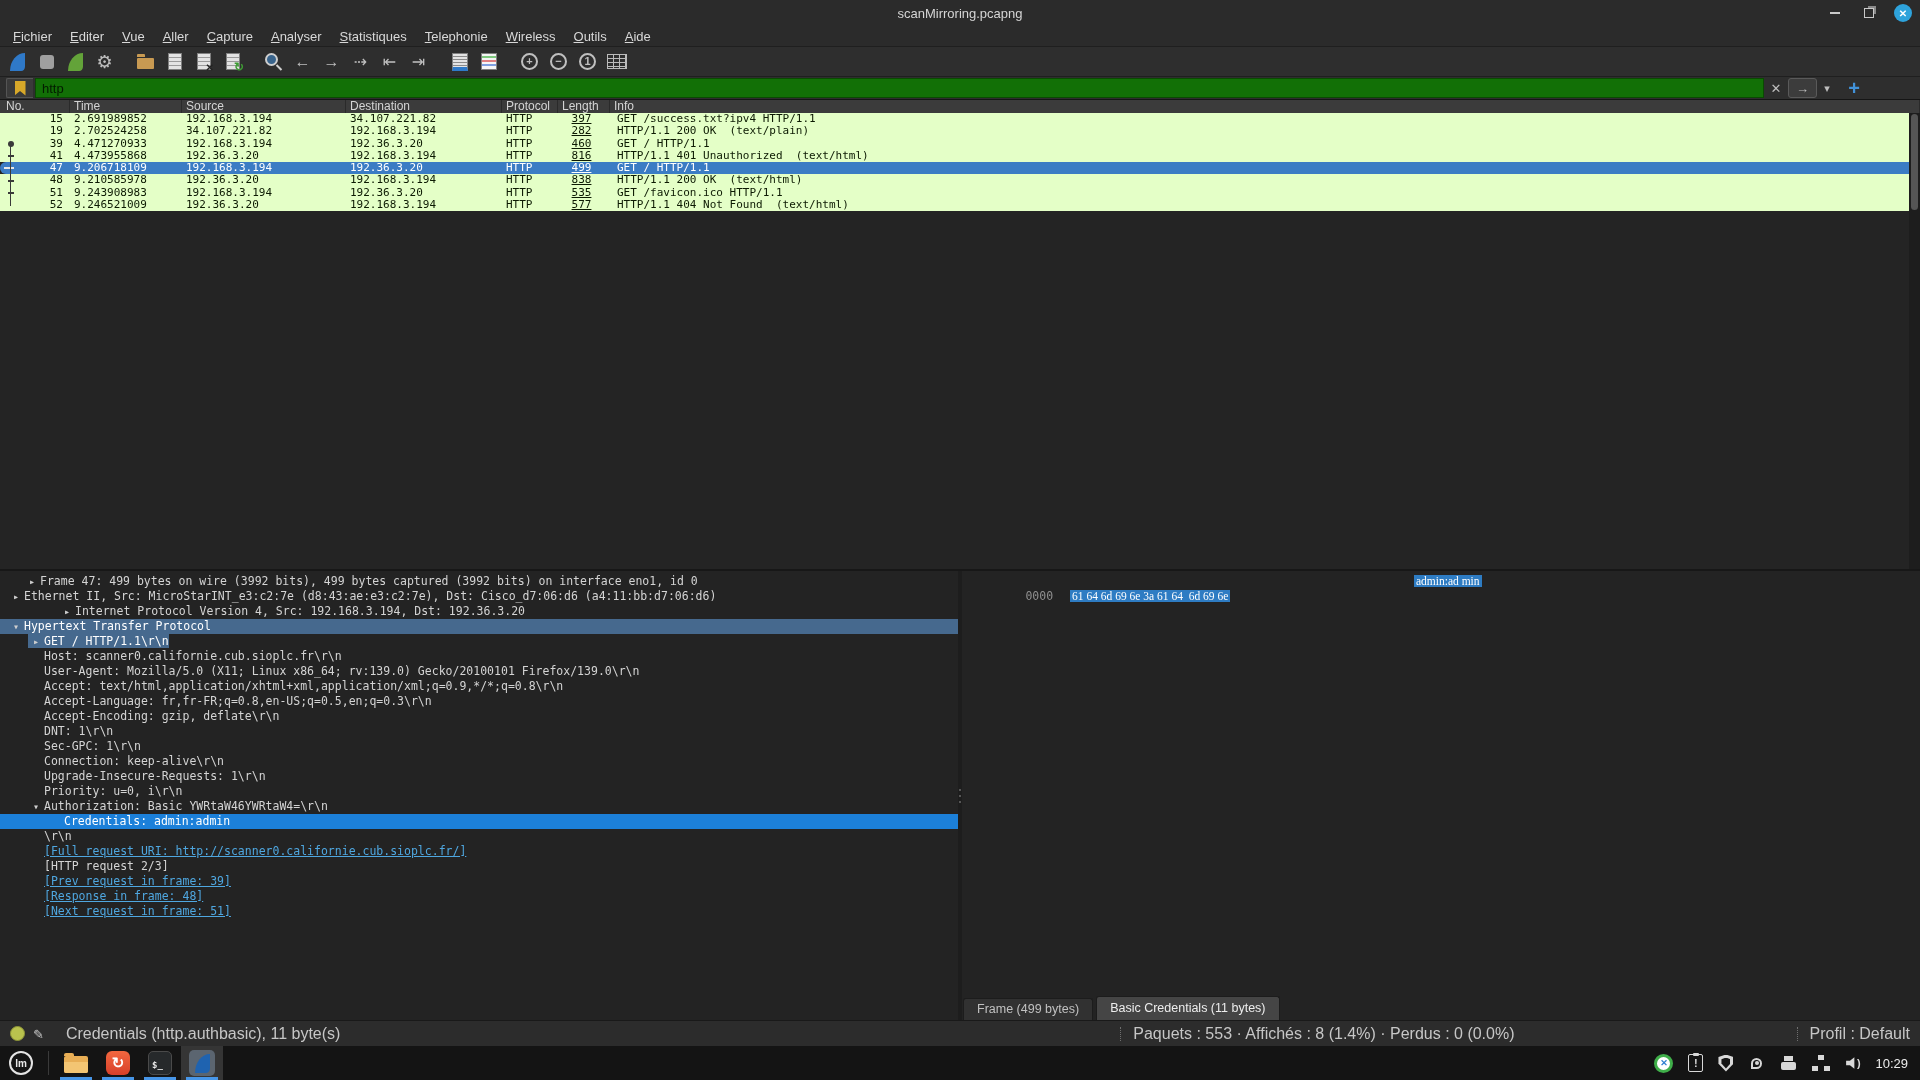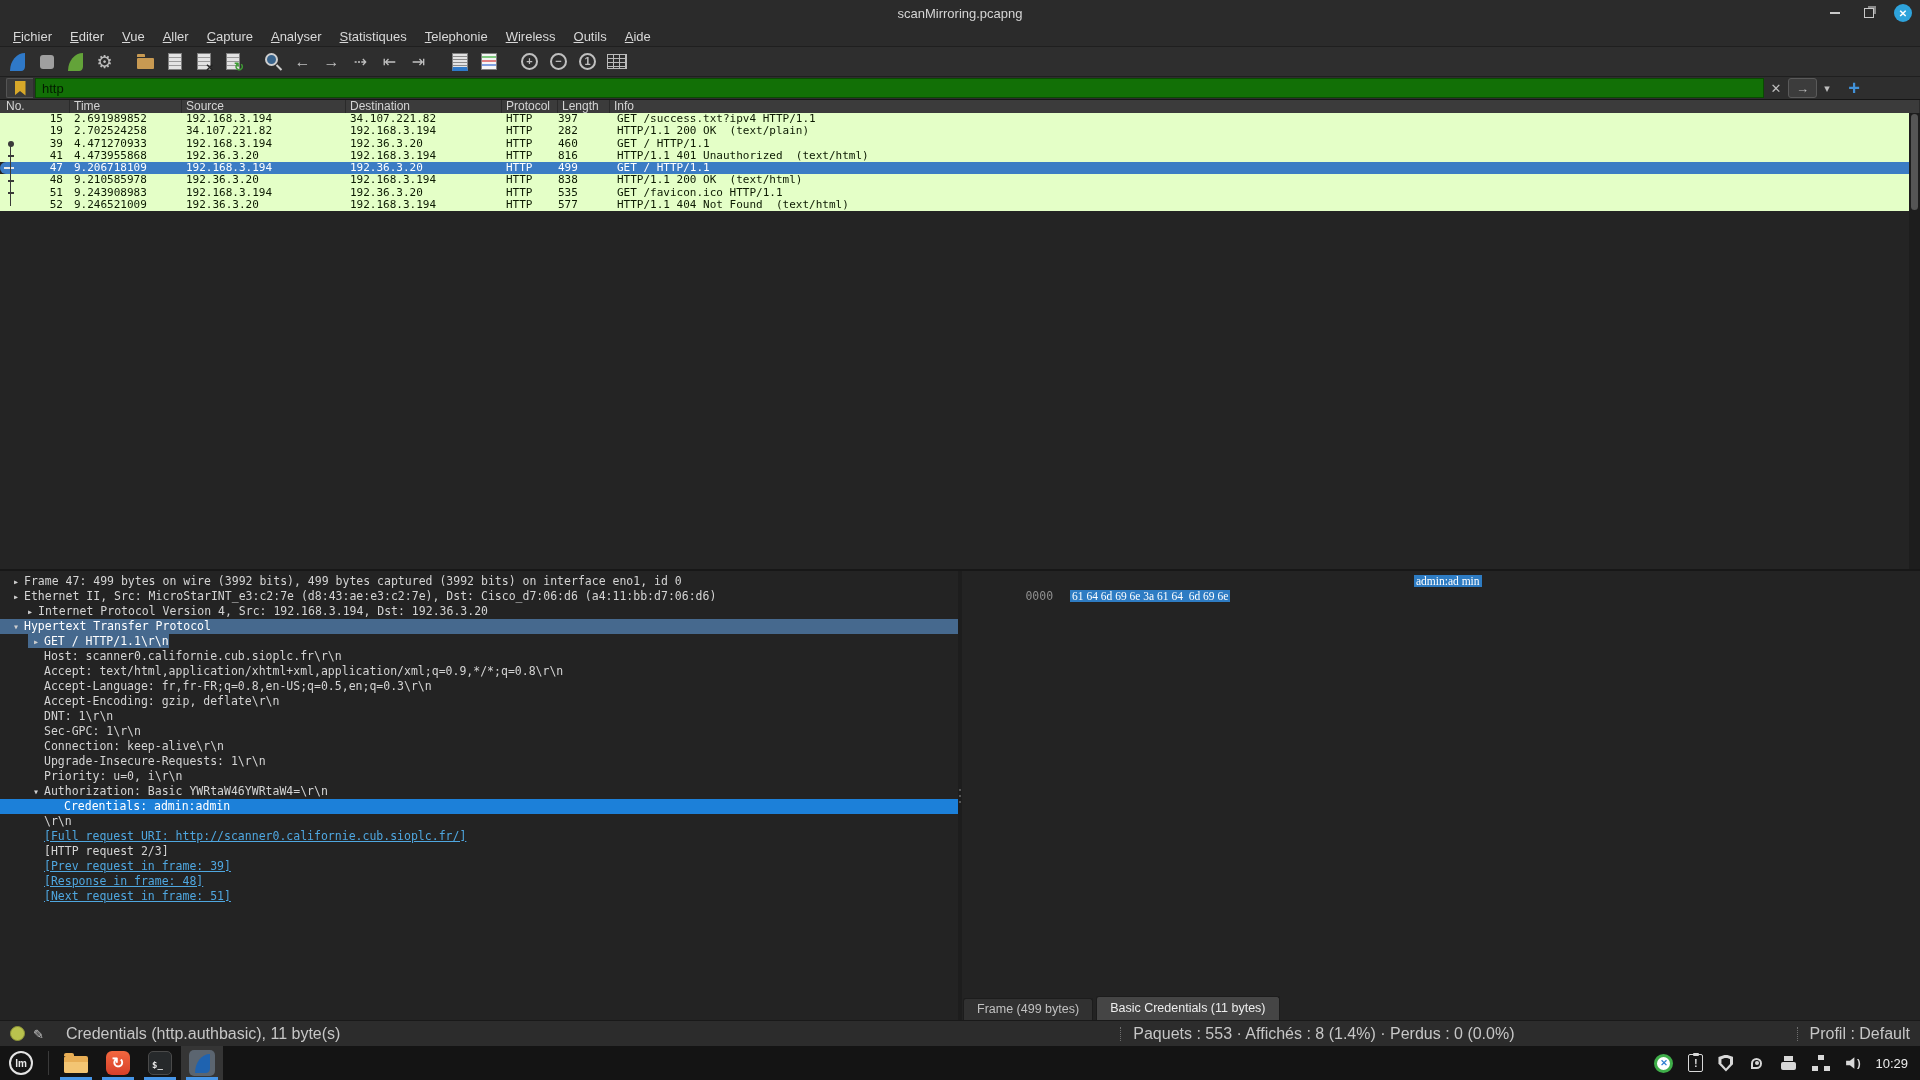--- a/index.html
+++ b/index.html
@@ -63,21 +63,21 @@
   .plist-header{position:absolute;left:0;top:0;right:0;height:13px;background:#3b3b3b;display:grid;
                 grid-template-columns:70px 112px 164px 156px 56px 52px 1fr;font-size:12px;line-height:13px;color:#d4d4d4;}
   .hcell{padding-left:4px;border-right:1px solid #2a2a2a;overflow:hidden;white-space:nowrap;}
   .hcell.h0{padding-left:6px;}
   .plist-rows{position:absolute;left:0;top:13px;right:11px;}
   .prow{display:grid;grid-template-columns:70px 112px 164px 156px 56px 52px 1fr;height:12.3px;line-height:12.4px;
         font-family:"DejaVu Sans Mono",monospace;font-size:11px;background:#e4ffc7;color:#0c1a02;cursor:default;}
   .prow.selected{background:#3b7cc4;color:#fff;border-radius:6px;}
   .pcell{overflow:hidden;white-space:pre;padding-left:4px;}
   .c-no{text-align:right;padding-right:7px;padding-left:0;}
-  .c-length{text-align:left;padding-right:5px;padding-left:0;}
+  .c-length{text-align:center;padding-right:5px;padding-left:0;text-decoration:underline;}
   .c-info{padding-left:7px;}
   .relline{position:absolute;left:10px;width:1px;background:#3a3a3a;}
   .mark{position:absolute;}
   .mark-dot{left:8px;width:6px;height:6px;border-radius:50%;background:#3a3a3a;}
   .mark-dash{left:4px;width:10px;height:2px;background:#e8e8e8;}
   .mark-tick{left:8px;width:6px;height:2px;background:#3a3a3a;}
   .plist-scrollbar{position:absolute;right:0;top:13px;width:11px;height:456px;background:#1d1d1d;}
   .plist-scrollbar .thumb{position:absolute;left:2px;top:1px;width:7px;height:96px;background:#555;border-radius:4px;display:block;}
 
   
@@ -317,26 +317,27 @@
           <i class="relline" style="top: 31.6px; height: 61.5px;"></i>
         </div>
       <div class="plist-scrollbar">
           <i class="thumb"></i>
         </div>
     </div>
 
     <div class="hsplit"></div>
 
     <div class="details" id="detailTree">
-        <div class="dline" style="padding-left: 8px;"><span class="twisty">▸</span><span class="dtext">Frame 47: 499 bytes on wire (3992 bits), 499 bytes captured (3992 bits) on interface eno1, id 0</span></div>
+        <div class="dline" style="padding-left: 24px;"><span class="twisty">▸</span><span class="dtext">Frame 47: 499 bytes on wire (3992 bits), 499 bytes captured (3992 bits) on interface eno1, id 0</span></div>
         <div class="dline" style="padding-left: 8px;"><span class="twisty">▸</span><span class="dtext">Ethernet II, Src: MicroStarINT_e3:c2:7e (d8:43:ae:e3:c2:7e), Dst: Cisco_d7:06:d6 (a4:11:bb:d7:06:d6)</span></div>
-        <div class="dline" style="padding-left: 22px;"><span class="twisty">▸</span><span class="dtext">Internet Protocol Version 4, Src: 192.168.3.194, Dst: 192.36.3.20</span></div>
+        <div class="dline" style="padding-left: 22px; margin-left: 37px;"><span class="twisty">▸</span><span class="dtext">Internet Protocol Version 4, Src: 192.168.3.194, Dst: 192.36.3.20</span></div>
         <div class="dline sel-steel" style="padding-left: 8px;"><span class="twisty">▾</span><span class="dtext">Hypertext Transfer Protocol</span></div>
         <div class="dline" style="padding-left: 28px;"><span class="inlinehl"><span class="twisty">▸</span><span class="dtext">GET / HTTP/1.1\r\n</span></span></div>
         <div class="dline" style="padding-left: 28px;"><span class="twisty"></span><span class="dtext">Host: scanner0.californie.cub.sioplc.fr\r\n</span></div>
+        <div class="dline" style="padding-left: 28px;"><span class="twisty"></span><span class="dtext">User-Agent: Mozilla/5.0 (X11; Linux x86_64; rv:139.0) Gecko/20100101 Firefox/139.0\r\n</span></div>
         <div class="dline" style="padding-left: 28px;"><span class="twisty"></span><span class="dtext">Accept: text/html,application/xhtml+xml,application/xml;q=0.9,*/*;q=0.8\r\n</span></div>
         <div class="dline" style="padding-left: 28px;"><span class="twisty"></span><span class="dtext">Accept-Language: fr,fr-FR;q=0.8,en-US;q=0.5,en;q=0.3\r\n</span></div>
         <div class="dline" style="padding-left: 28px;"><span class="twisty"></span><span class="dtext">Accept-Encoding: gzip, deflate\r\n</span></div>
         <div class="dline" style="padding-left: 28px;"><span class="twisty"></span><span class="dtext">DNT: 1\r\n</span></div>
         <div class="dline" style="padding-left: 28px;"><span class="twisty"></span><span class="dtext">Sec-GPC: 1\r\n</span></div>
         <div class="dline" style="padding-left: 28px;"><span class="twisty"></span><span class="dtext">Connection: keep-alive\r\n</span></div>
         <div class="dline" style="padding-left: 28px;"><span class="twisty"></span><span class="dtext">Upgrade-Insecure-Requests: 1\r\n</span></div>
         <div class="dline" style="padding-left: 28px;"><span class="twisty"></span><span class="dtext">Priority: u=0, i\r\n</span></div>
         <div class="dline" style="padding-left: 28px;"><span class="twisty">▾</span><span class="dtext">Authorization: Basic YWRtaW46YWRtaW4=\r\n</span></div>
         <div class="dline sel-bright" style="padding-left: 48px;"><span class="twisty"></span><span class="dtext">Credentials: admin:admin</span></div>

